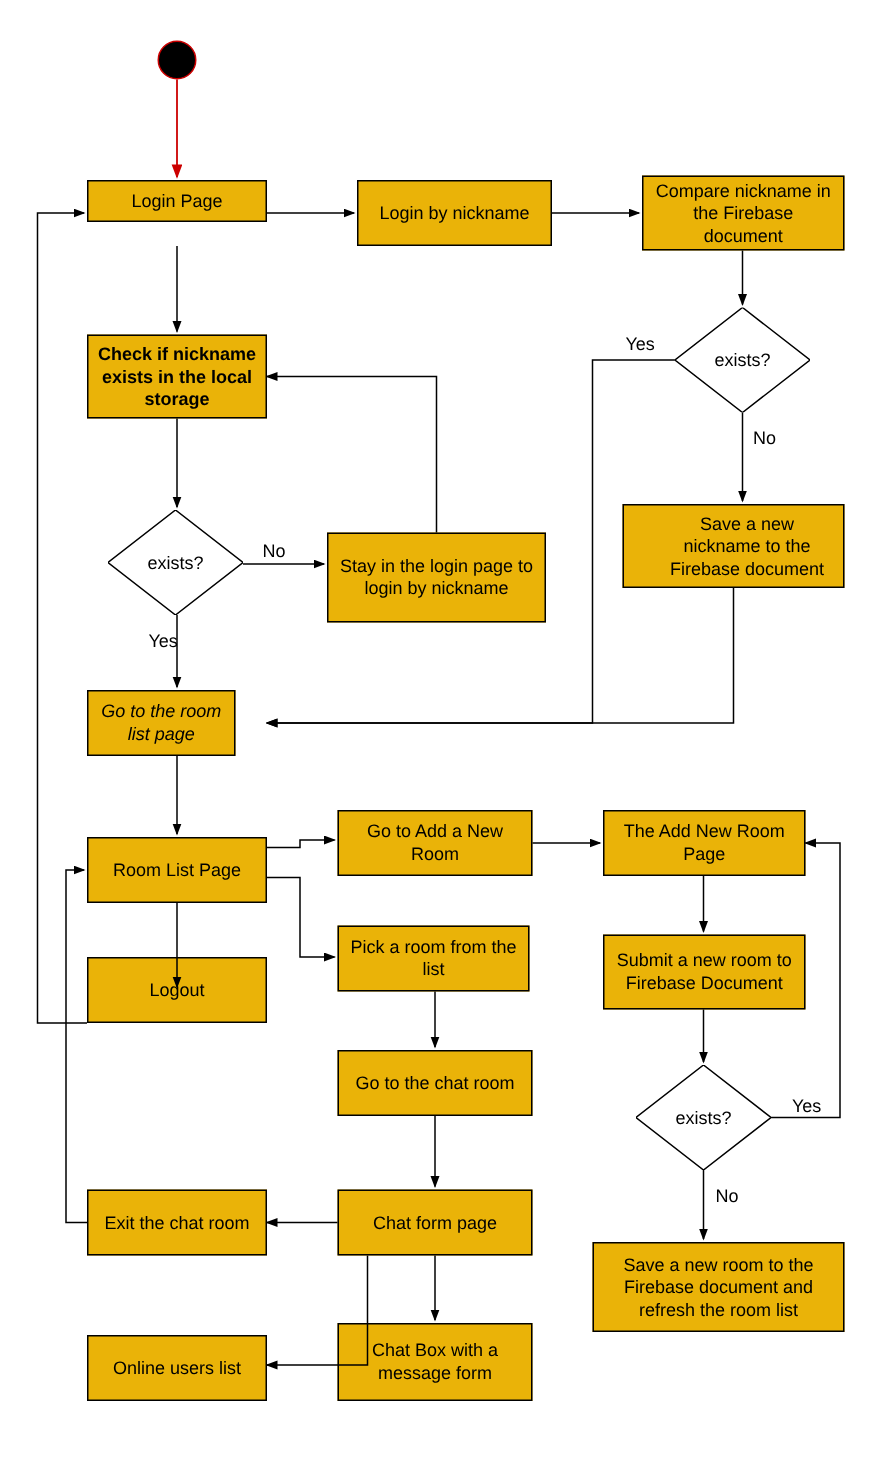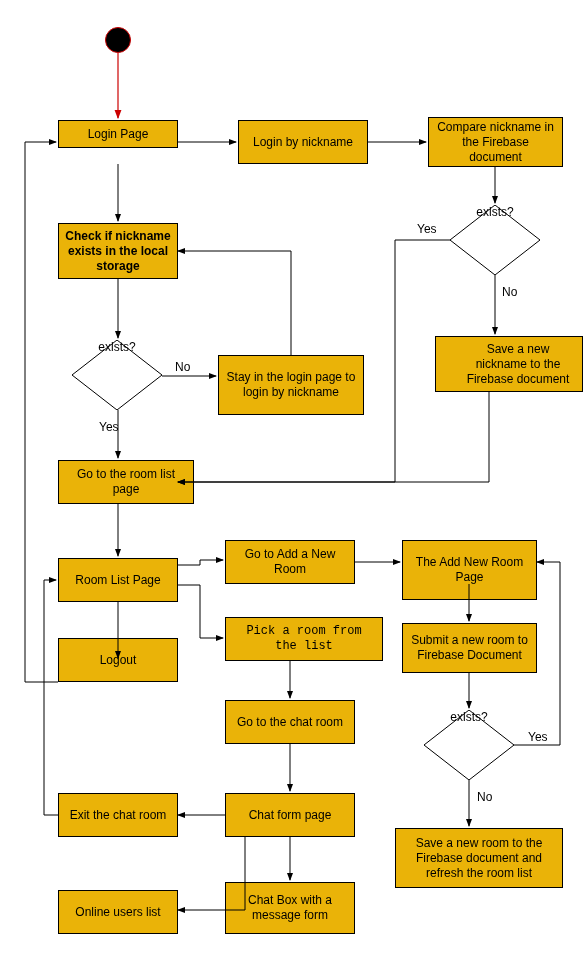--- a/index.html
+++ b/index.html
@@ -21,21 +21,21 @@
     align-items: center;
     justify-content: center;
     text-align: center;
     padding: 4px 6px;
     box-sizing: border-box;
     line-height: 1.25;
   }
   .decision {
     position: absolute;
     display: flex;
-    align-items: flex-start;
+    align-items: center;
     justify-content: center;
   }
   .decision svg { position:absolute; top:0; left:0; }
   .decision .dlabel {
     position: relative;
     z-index: 2;
     text-align: center;
     font-size: 12px;
   }
   .elabel {
@@ -76,41 +76,41 @@
 </div>
 
 <div class="node" style="left:58px; top:223px; width:120px; height:56px;font-weight:bold;">
   <span>Check if nickname exists in the local storage</span>
 </div>
 
 <div class="node" style="left:218px; top:355px; width:146px; height:60px;">
   <span>Stay in the login page to login by nickname</span>
 </div>
 
-<div class="node" style="left:435px; top:336px; width:148px; height:56px;padding-left:24px;">
+<div class="node" style="left:415px; top:336px; width:148px; height:56px;padding-left:24px;">
   <span>Save a new nickname to the Firebase document</span>
 </div>
 
-<div class="node" style="left:58px; top:460px; width:136px; height:44px;">
+<div class="node" style="left:58px; top:460px; width:99px; height:44px;font-style:italic;">
   <span>Go  to the room list page</span>
 </div>
 
 <div class="node" style="left:58px; top:558px; width:120px; height:44px;">
   <span>Room List Page</span>
 </div>
 
 <div class="node" style="left:225px; top:540px; width:130px; height:44px;">
   <span>Go to Add a New Room</span>
 </div>
 
-<div class="node" style="left:402px; top:540px; width:135px; height:60px;">
+<div class="node" style="left:402px; top:540px; width:135px; height:44px;">
   <span>The Add New Room Page</span>
 </div>
 
-<div class="node" style="left:225px; top:617px; width:158px; height:44px;font-family:Liberation Mono, monospace;">
+<div class="node" style="left:225px; top:617px; width:128px; height:44px;">
   <span>Pick a room from the list</span>
 </div>
 
 <div class="node" style="left:402px; top:623px; width:135px; height:50px;">
   <span>Submit a new room to Firebase Document</span>
 </div>
 
 <div class="node" style="left:58px; top:638px; width:120px; height:44px;">
   <span>Logout</span>
 </div>

